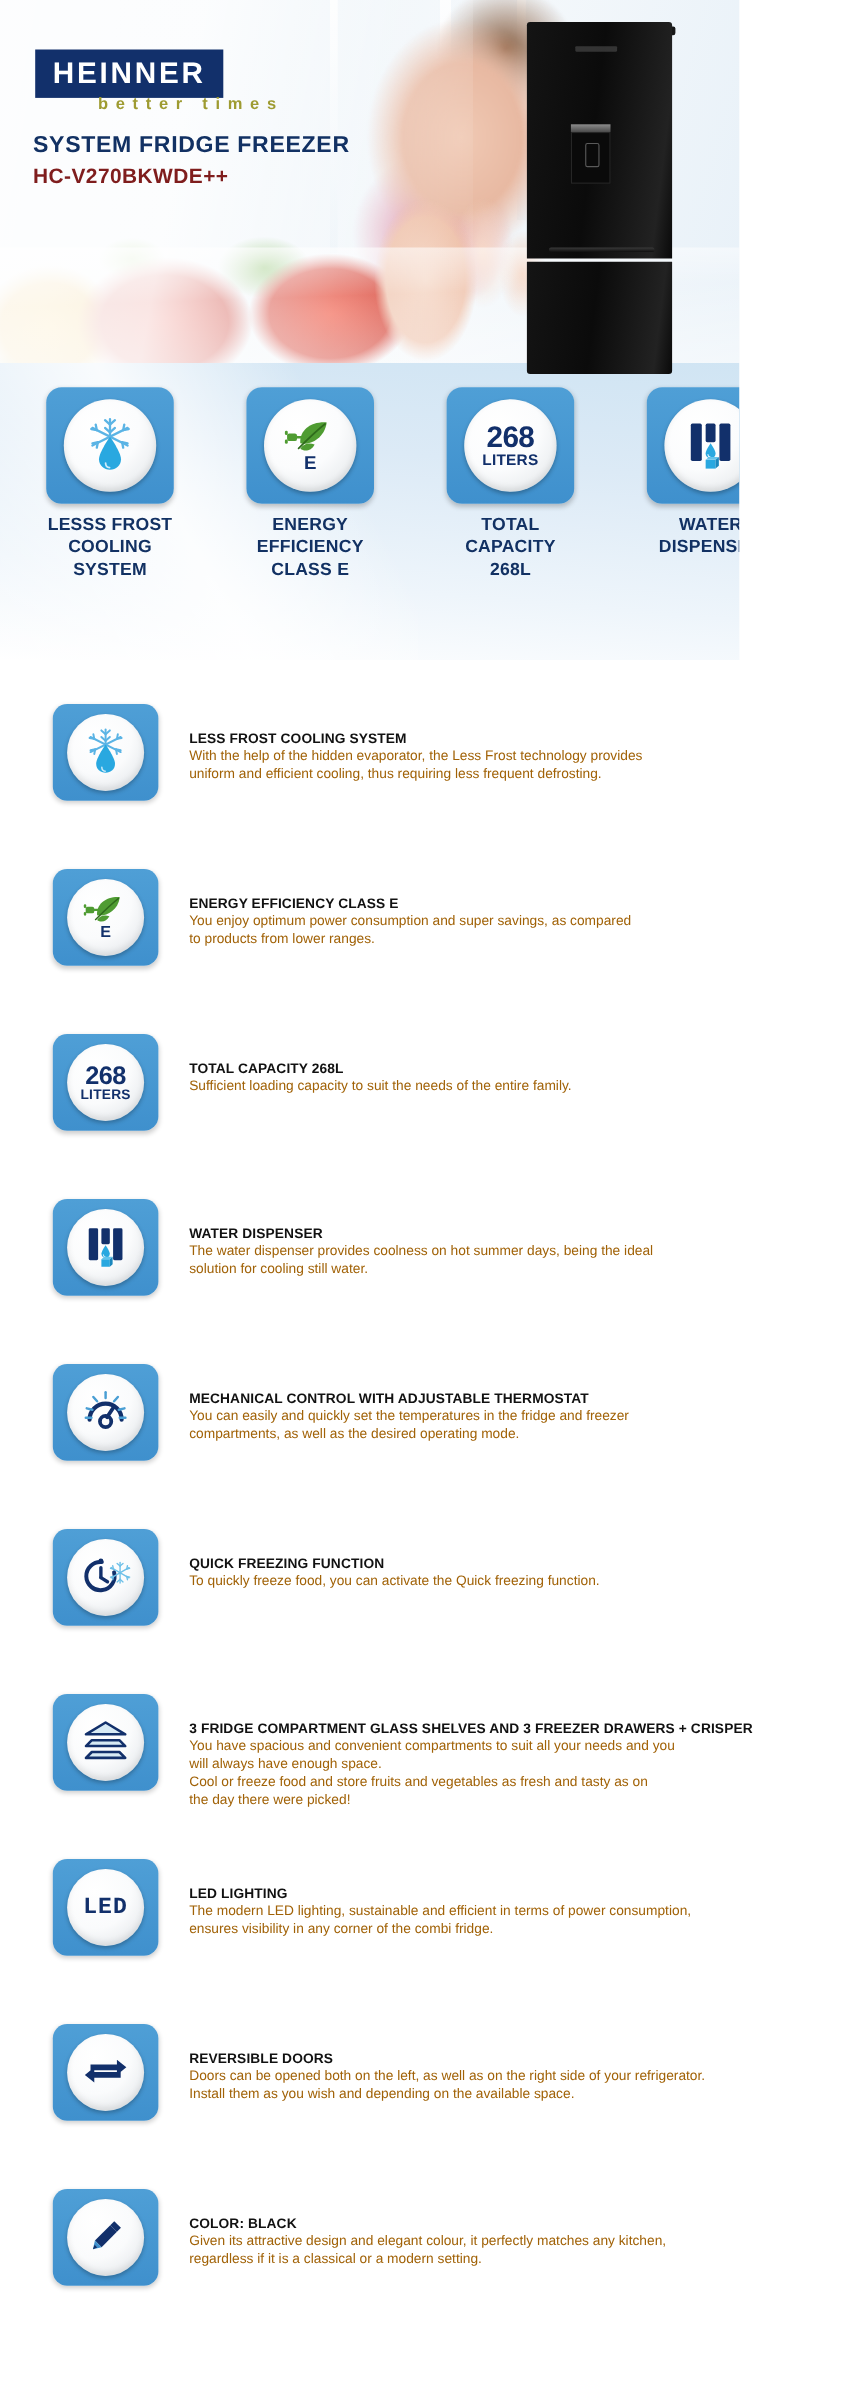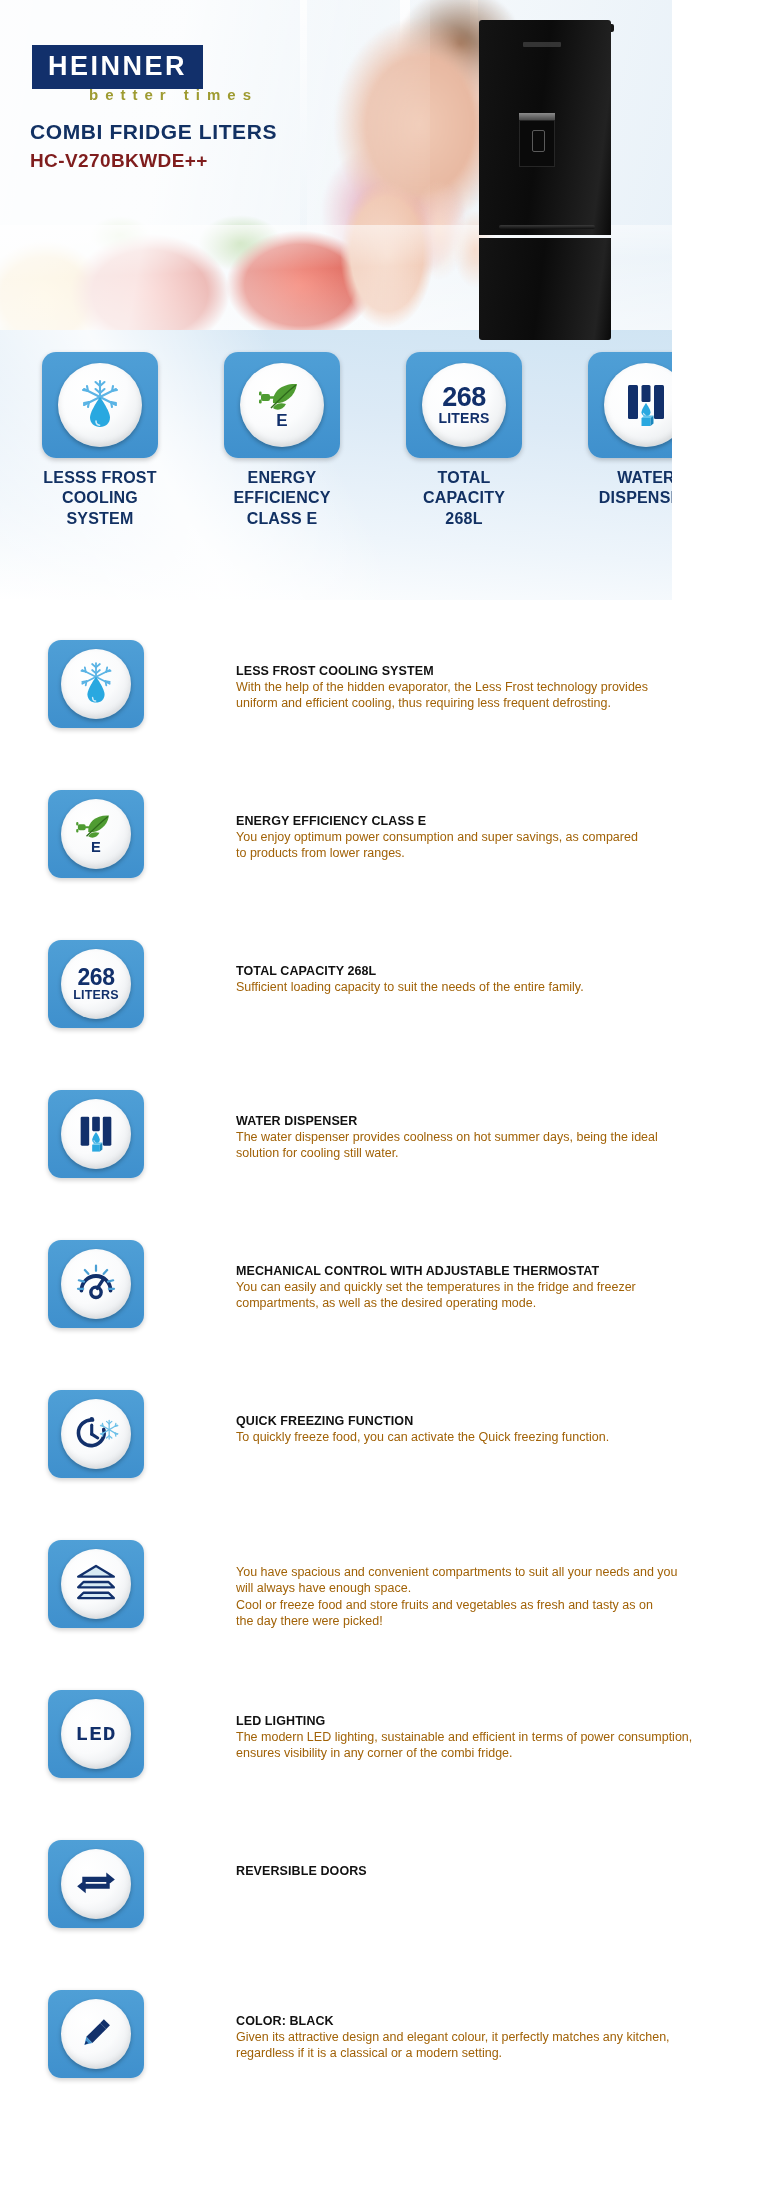--- a/index.html
+++ b/index.html
@@ -164,21 +164,21 @@
     background:linear-gradient(180deg,#4f9fd6 0%,#3f90cd 100%);
     box-shadow:0 2px 5px rgba(0,0,0,.20);
     display:flex; align-items:center; justify-content:center;
   }
   .ficon-disc {
     width:70px; height:70px; border-radius:50%;
     background:radial-gradient(circle at 36% 30%, #ffffff 0%, #fafbfc 50%, #dde1e5 100%);
     box-shadow:0 2px 4px rgba(0,0,0,.26), inset 0 -3px 6px rgba(0,0,0,.09);
     display:flex; align-items:center; justify-content:center;
   }
-  .ftext { margin-left:92px; padding-top:24px; max-width:560px; }
+  .ftext { margin-left:28px; padding-top:24px; max-width:560px; }
   .ftitle {
     color:#111111; font-size:12.5px; font-weight:bold;
     letter-spacing:.1px; margin-bottom:1px;
   }
   .fdesc {
     color:#a16207; font-size:12.5px; line-height:1.30;
     white-space:pre-line;
   }
 
   
@@ -204,21 +204,21 @@
     <div class="ph-fade"></div>
     <div class="ph-lower"></div>
     <div class="ph-lower-sheen"></div>
   </div>
 
   <div class="logo-box">
     <div class="logo-text">HEINNER</div>
   </div>
   <div class="logo-tag">better times</div>
 
-  <div class="hero-title">COMBI FRIDGE LITERS</div>
+  <div class="hero-title">SYSTEM FRIDGE FREEZER</div>
   <div class="hero-model">HC-V270BKWDE++</div>
 
   <div class="product">
     <div class="prod-hinge"></div>
     <div class="prod-top">
       <div class="prod-logo"></div>
       <div class="prod-disp-bar"></div>
       <div class="prod-disp">
         <div class="prod-disp-inner"></div>
       </div>
@@ -503,20 +503,21 @@
           <g stroke="#12306b" stroke-width="2.6" stroke-linejoin="round">
             <path d="M28 10 L48 22 L8 22 Z" fill="#d7eaf4"></path>
             <path d="M14 28 L42 28 L48 34 L8 34 Z" fill="#d7eaf4"></path>
             <path d="M14 40 L42 40 L48 46 L8 46 Z" fill="#d7eaf4"></path>
           </g>
         </svg>
       </span>
     </div>
       </div>
     <div class="ftext">
+      <div class="ftitle">3 FRIDGE COMPARTMENT GLASS SHELVES AND 3 FREEZER DRAWERS + CRISPER</div>
       <div class="fdesc">You have spacious and convenient compartments to suit all your needs and you
 will always have enough space.
 Cool or freeze food and store fruits and vegetables as fresh and tasty as on
 the day there were picked!</div>
     </div>
   </div>
 
   <div class="frow">
     <div class="ficon-tile">
         <div class="ficon-disc">
@@ -538,20 +539,22 @@
           <g fill="#12306b">
             <path d="M12 22 h28 l0-5 l10 8 l-10 8 l0-5 h-28 z"></path>
             <path d="M44 36 h-28 l0-5 l-10 8 l10 8 l0-5 h28 z" transform="translate(0,-6)"></path>
           </g>
         </svg>
       </span>
     </div>
       </div>
     <div class="ftext">
       <div class="ftitle">REVERSIBLE DOORS</div>
+      <div class="fdesc">Doors can be opened both on the left, as well as on the right side of your refrigerator.
+Install them as you wish and depending on the available space.</div>
     </div>
   </div>
 
   <div class="frow">
     <div class="ficon-tile">
         <div class="ficon-disc">
       <span>
         <svg width="48" height="48" viewBox="0 0 56 56">
           <g transform="rotate(-45 28 28)">
             <rect x="16" y="24" width="23" height="10" fill="#12306b"></rect>

